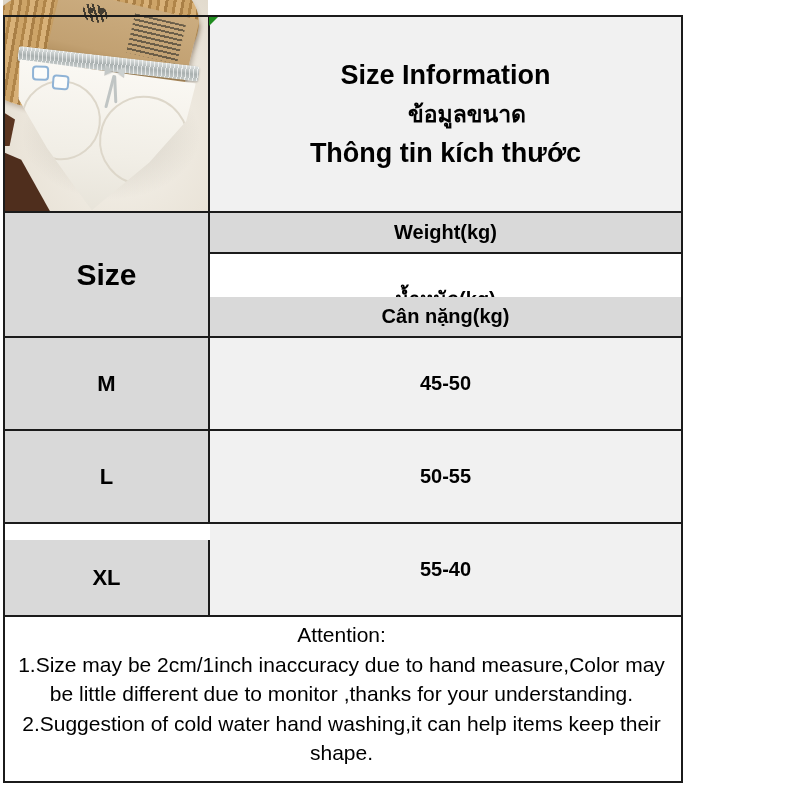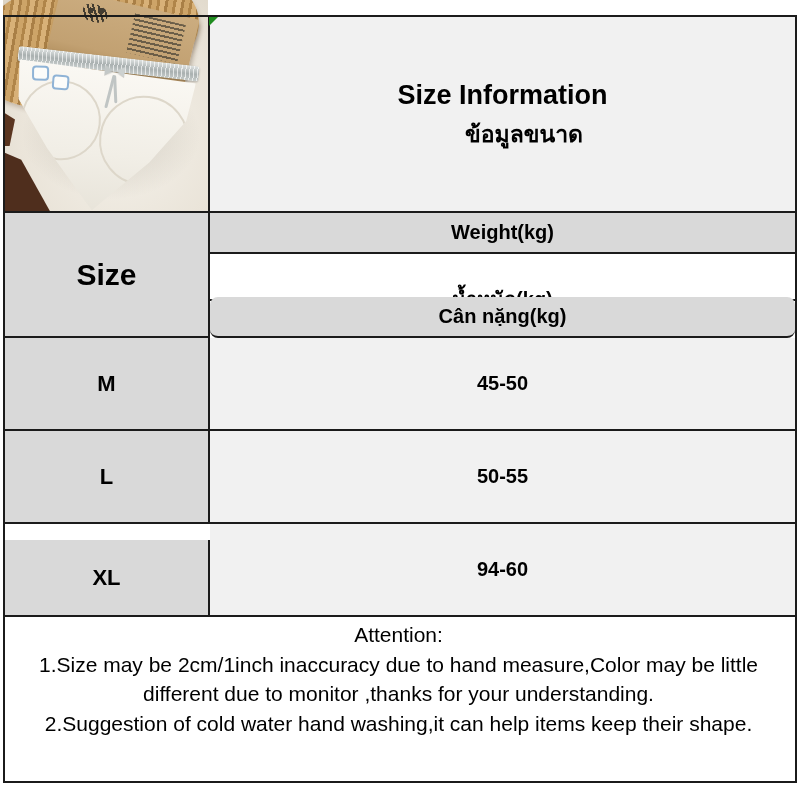--- a/index.html
+++ b/index.html
@@ -125,21 +125,21 @@
     border: 2px solid #8fb3d6; border-radius: 4px;
     box-sizing: border-box;
   }
   .size-tag.tag1 { left: 16px; top: 17px; transform: rotate(-6deg); }
   .size-tag.tag2 { left: 37px; top: 24px; transform: rotate(-2deg); }
 
   
   .sheet {
     position: absolute;
     left: 3px; top: 15px;
-    width: 794px; height: 768px;
+    width: 680px; height: 768px;
     box-sizing: border-box;
     border: 2px solid #1b1b1b;
     display: grid;
     grid-template-columns: 205px auto;
     grid-template-rows: 196px 41px 43px 41px 93px 93px 93px auto;
     z-index: 2;
     color: #000;
   }
   .cell {
     box-sizing: border-box;
@@ -160,21 +160,21 @@
   .title-en { font-size: 27px; line-height: 39px; }
   .title-th { font-size: 23px; line-height: 38px; margin-left: 43px; }
   .title-vi { font-size: 27px; line-height: 40px; }
 
   .size-cell {
     grid-area: 2 / 1 / 5 / 2;
     font-size: 30px; font-weight: 700;
   }
   .wh1 { grid-area: 2 / 2 / 3 / 3; }
   .wh2 { grid-area: 3 / 2 / 4 / 3; margin-top: 45px; }
-  .wh3 { grid-area: 4 / 2 / 5 / 3; border-radius: 8px; }
+  .wh3 { grid-area: 4 / 2 / 5 / 3; }
   .wh  { font-size: 20px; font-weight: 700; }
 
   .row-label { font-size: 22px; font-weight: 700; }
   .row-value { font-size: 20px; font-weight: 700; }
   .rm-l  { grid-area: 5 / 1 / 6 / 2; }
   .rm-v  { grid-area: 5 / 2 / 6 / 3; }
   .rl-l  { grid-area: 6 / 1 / 7 / 2; }
   .rl-v  { grid-area: 6 / 2 / 7 / 3; }
   .rxl-l { grid-area: 7 / 1 / 8 / 2; margin-top: 16px; }
   .rxl-v { grid-area: 7 / 2 / 8 / 3; }
@@ -229,35 +229,36 @@
       <div class="panty-bow"></div>
     </div>
   </div>
 
   <div class="sheet">
     <div class="cell photo-cell br bb"></div>
 
     <div class="cell title-cell light bb">
       <div class="title-en">Size Information</div>
       <div class="title-th">ข้อมูลขนาด</div>
+      <div class="title-vi">Thông tin kích thước</div>
     </div>
 
     <div class="cell size-cell gray br bb">Size</div>
     <div class="cell wh wh1 gray bb">Weight(kg)</div>
     <div class="cell wh wh2 gray bb">น้ำหนัก(kg)</div>
     <div class="cell wh wh3 gray bb">Cân nặng(kg)</div>
 
     <div class="cell row-label rm-l gray br bb">M</div>
     <div class="cell row-value rm-v light bb">45-50</div>
 
     <div class="cell row-label rl-l gray br bb">L</div>
     <div class="cell row-value rl-v light bb">50-55</div>
 
     <div class="cell row-label rxl-l gray br bb">XL</div>
-    <div class="cell row-value rxl-v light bb">94-60</div>
+    <div class="cell row-value rxl-v light bb">55-40</div>
 
     <div class="cell attention-cell">
       <p>Attention:</p>
       <p>1.Size may be 2cm/1inch inaccuracy due to hand measure,Color may be little different due to monitor ,thanks for your understanding.</p>
       <p>2.Suggestion of cold water hand washing,it can help items keep their shape.</p>
     </div>
   </div>
 
   <div class="corner-marker"></div>
 

